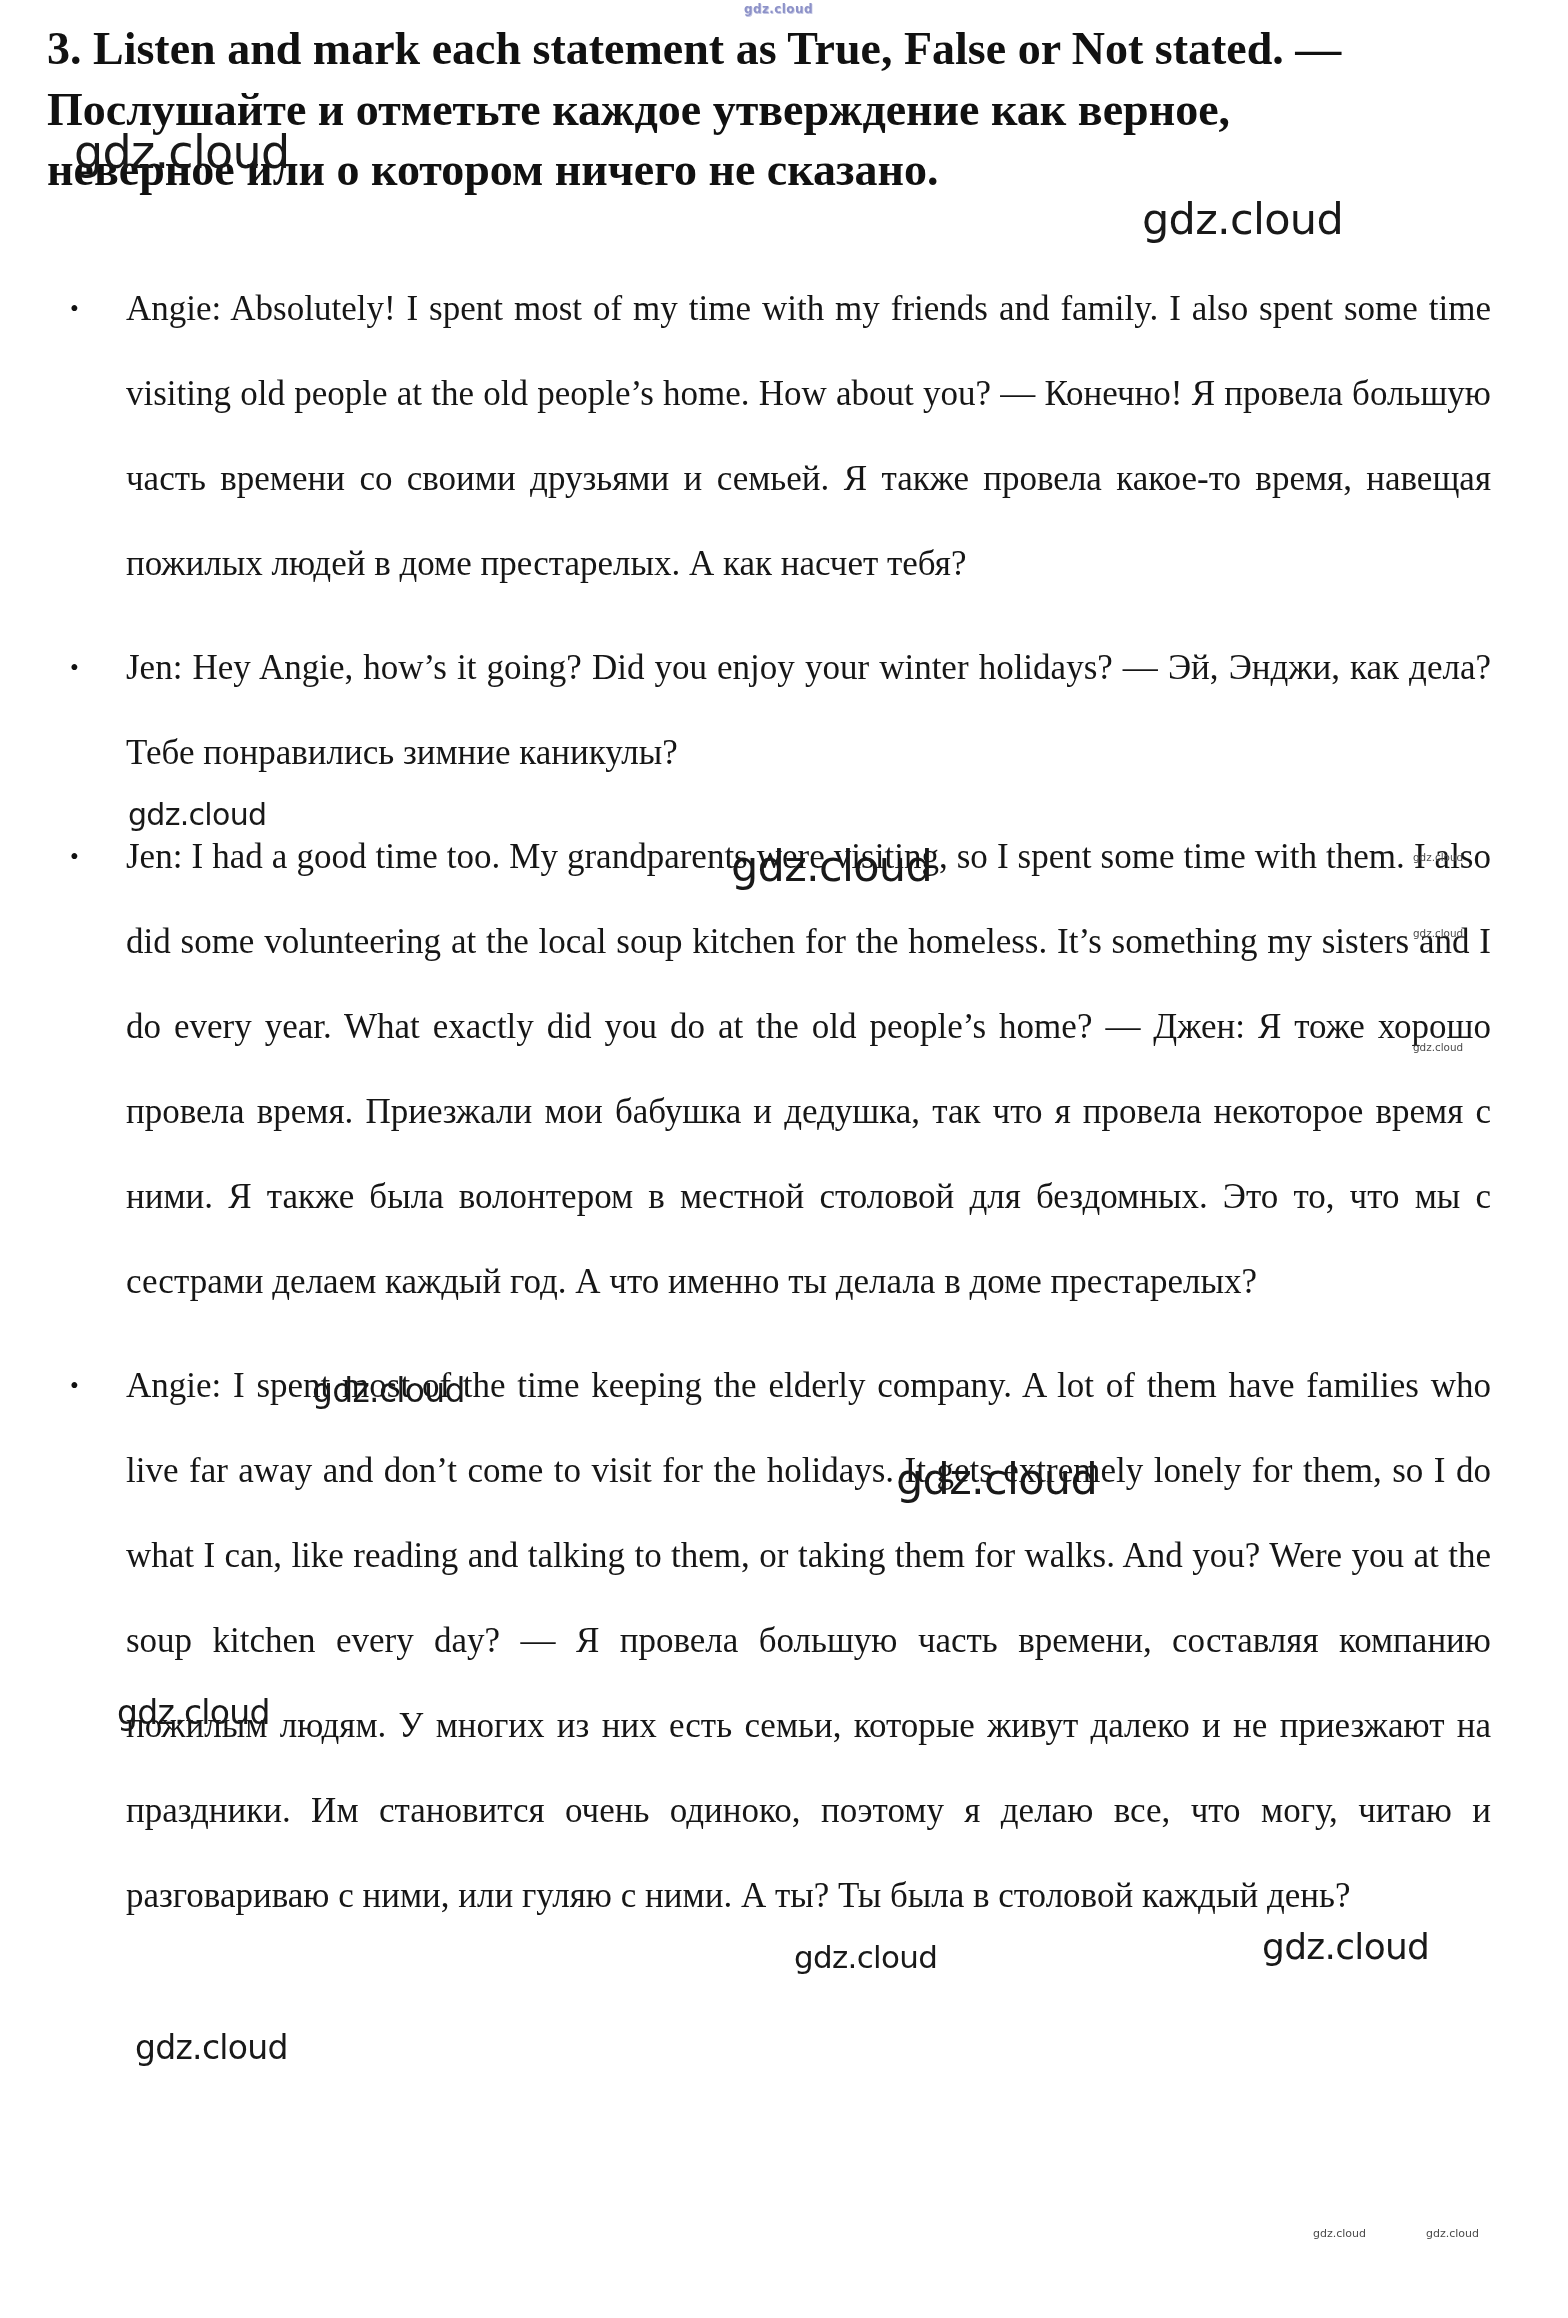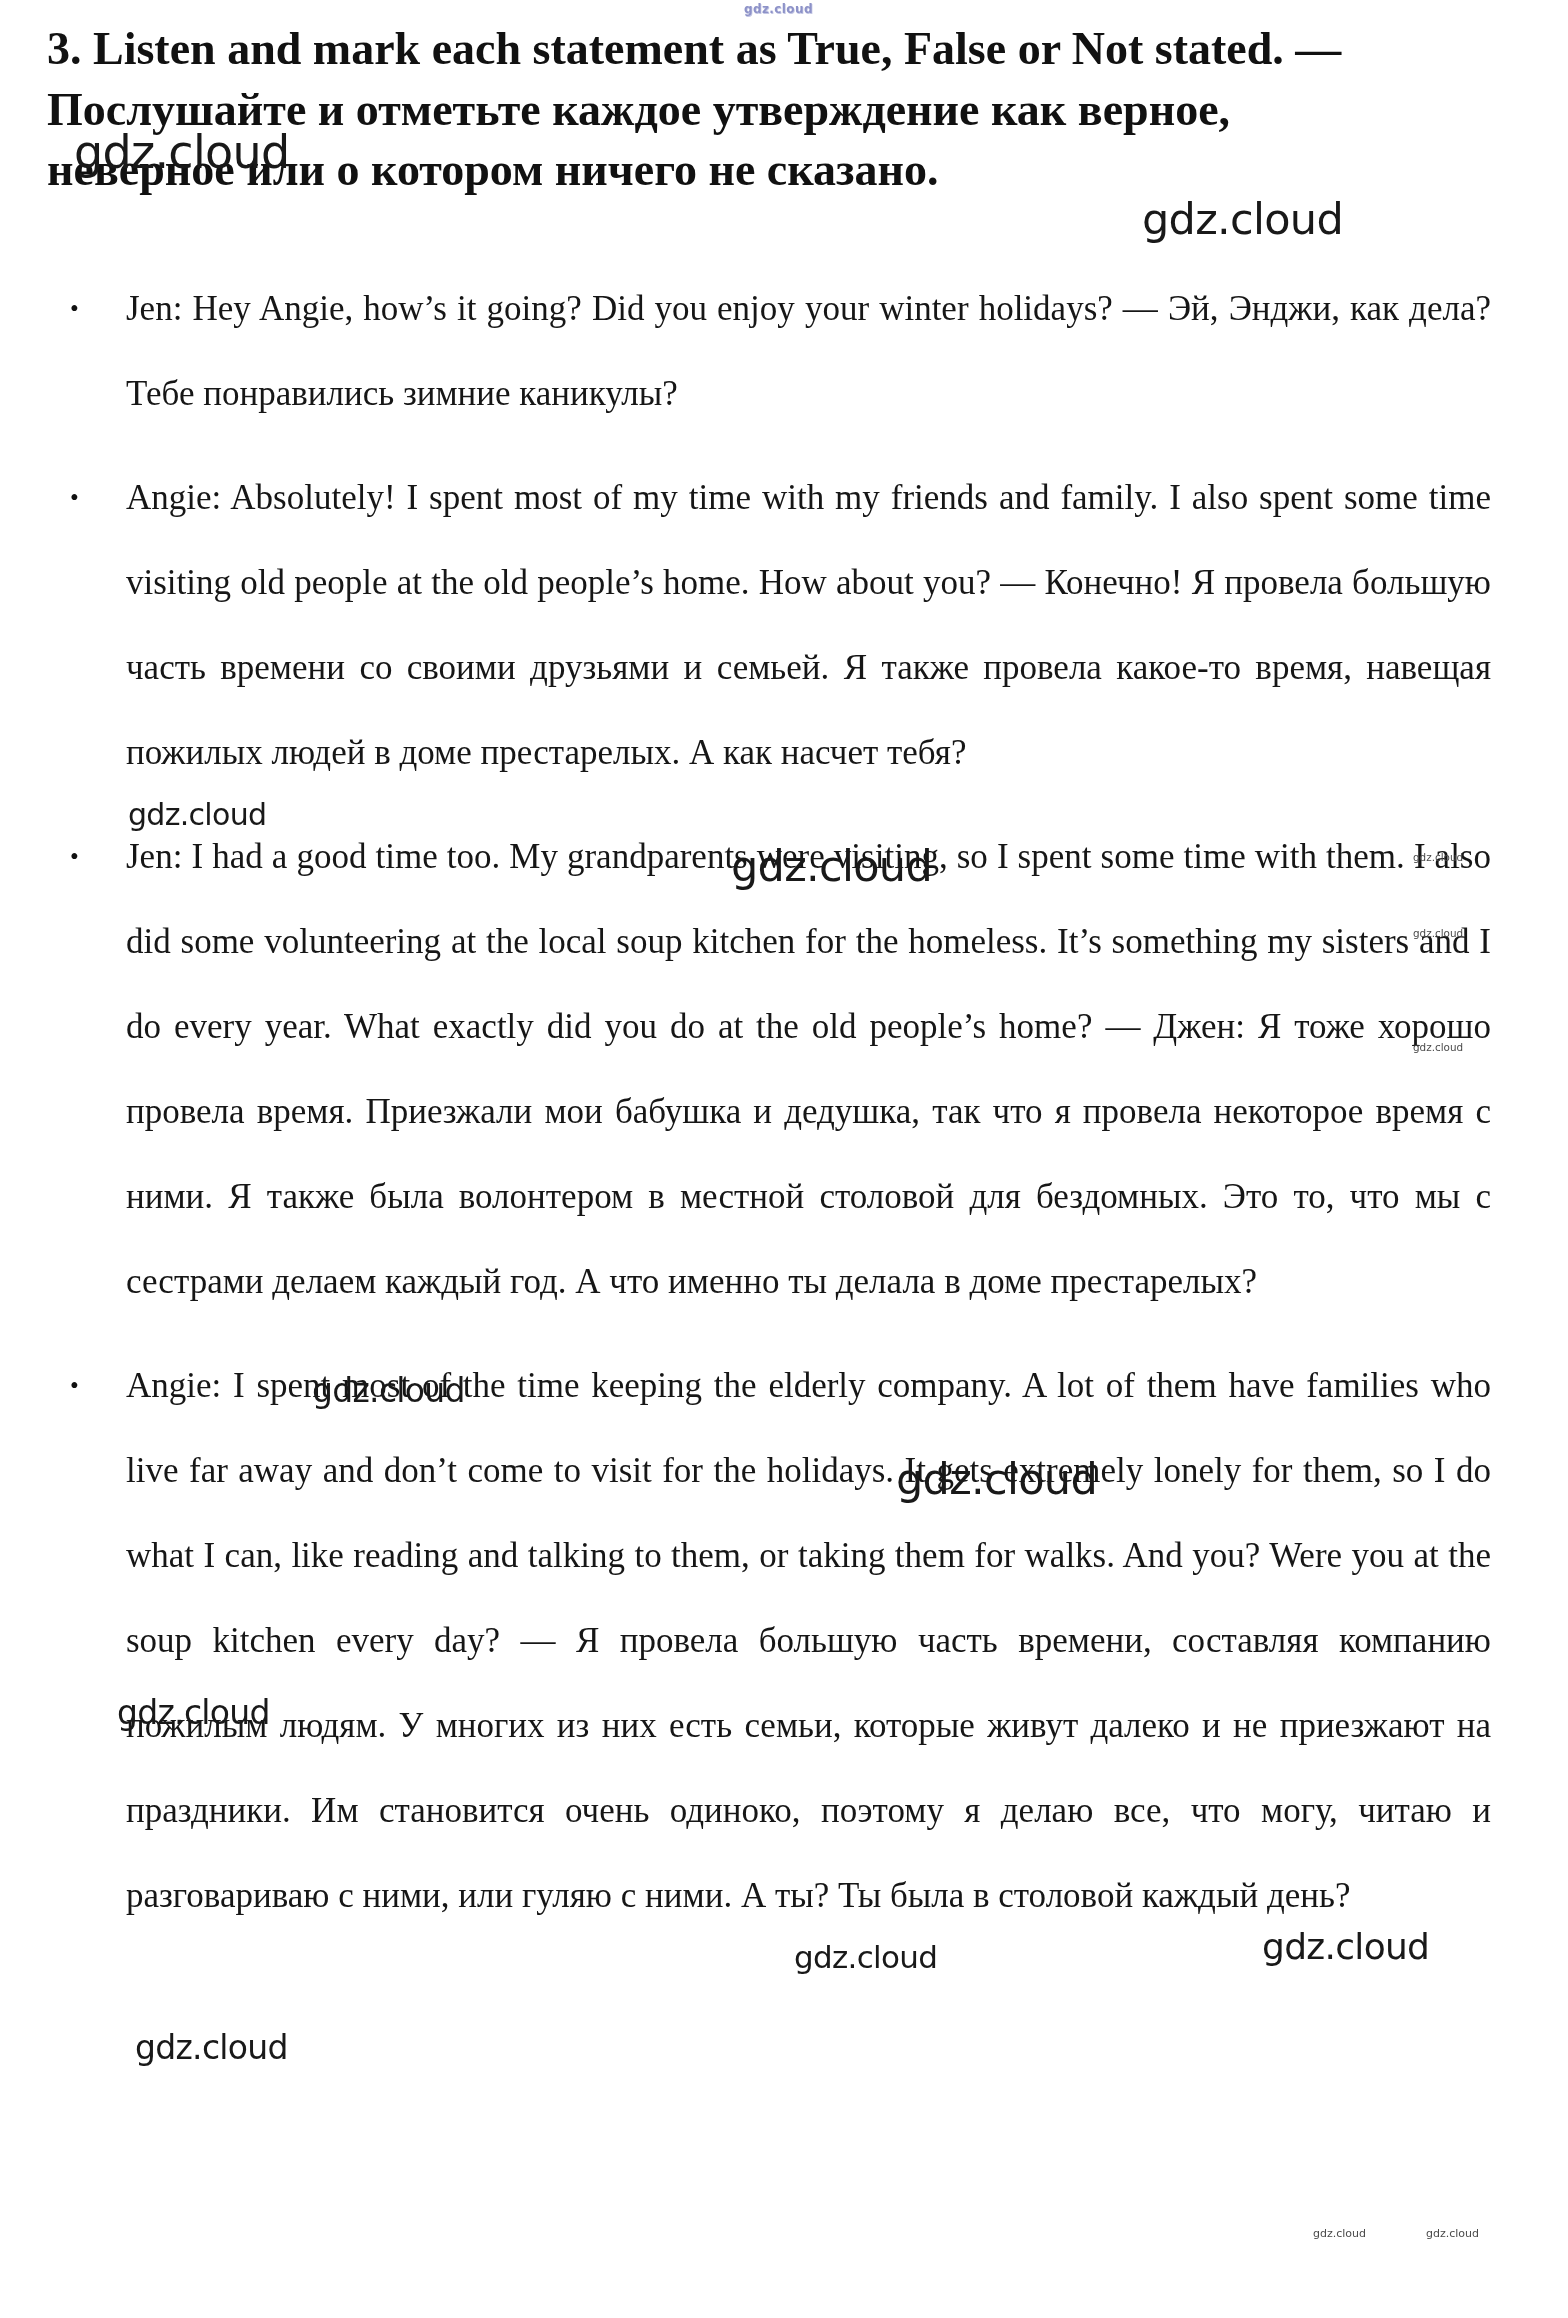--- a/index.html
+++ b/index.html
@@ -77,22 +77,22 @@
   }
 </style>
 </head>
 <body>
 
 <div class="doc">
 
   <h1 class="heading">3. Listen and mark each statement as True, False or Not stated. — Послушайте и отметьте каждое утверждение как верное, неверное или о котором ничего не сказано.</h1>
 
   <ul class="dialogue">
+    <li>Angie: Absolutely! I spent most of my time with my friends and family. I also spent some time visiting old people at the old people’s home. How about you? — Конечно! Я провела большую часть времени со своими друзьями и семьей. Я также провела какое-то время, навещая пожилых людей в доме престарелых. А как насчет тебя?</li>
     <li>Jen: Hey Angie, how’s it going? Did you enjoy your winter holidays? — Эй, Энджи, как дела? Тебе понравились зимние каникулы?</li>
-    <li>Angie: Absolutely! I spent most of my time with my friends and family. I also spent some time visiting old people at the old people’s home. How about you? — Конечно! Я провела большую часть времени со своими друзьями и семьей. Я также провела какое-то время, навещая пожилых людей в доме престарелых. А как насчет тебя?</li>
     <li>Jen: I had a good time too. My grandparents were visiting, so I spent some time with them. I also did some volunteering at the local soup kitchen for the homeless. It’s something my sisters and I do every year. What exactly did you do at the old people’s home? — Джен: Я тоже хорошо провела время. Приезжали мои бабушка и дедушка, так что я провела некоторое время с ними. Я также была волонтером в местной столовой для бездомных. Это то, что мы с сестрами делаем каждый год. А что именно ты делала в доме престарелых?</li>
     <li>Angie: I spent most of the time keeping the elderly company. A lot of them have families who live far away and don’t come to visit for the holidays. It gets extremely lonely for them, so I do what I can, like reading and talking to them, or taking them for walks. And you? Were you at the soup kitchen every day? — Я провела большую часть времени, составляя компанию пожилым людям. У многих из них есть семьи, которые живут далеко и не приезжают на праздники. Им становится очень одиноко, поэтому я делаю все, что могу, читаю и разговариваю с ними, или гуляю с ними. А ты? Ты была в столовой каждый день?</li>
   </ul>
 
   <div class="wm-layer">
     <span class="wm top-glow" style="left:744px; top:1.5px;  font-size:12px;">gdz.cloud</span>
     <span class="wm" style="left:74px;  top:125px; font-size:46px;">gdz.cloud</span>
     <span class="wm" style="left:1142px; top:194px; font-size:43px;">gdz.cloud</span>
     <span class="wm" style="left:128px;  top:797px; font-size:30px;">gdz.cloud</span>
     <span class="wm" style="left:731px;  top:841px; font-size:43px;">gdz.cloud</span>

